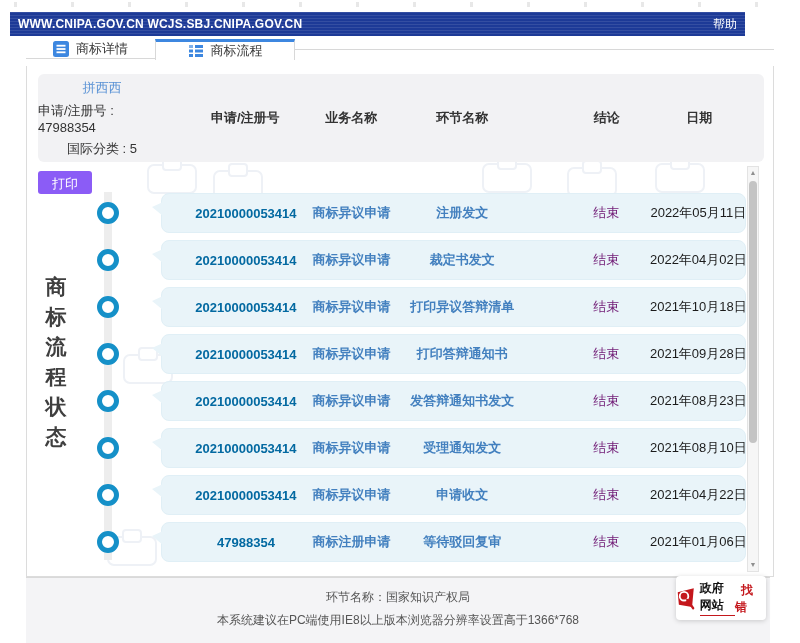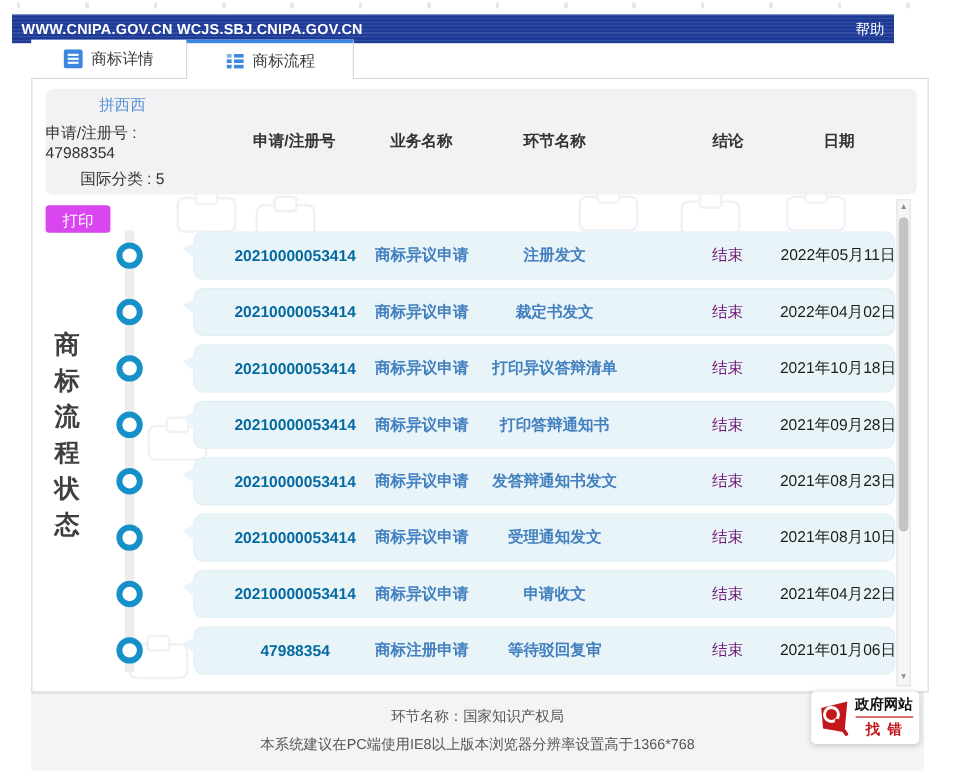--- a/index.html
+++ b/index.html
@@ -15,21 +15,21 @@
   
   .topbar{
     position:absolute;left:10px;top:12px;width:735px;height:20px;box-sizing:border-box;
     background:#1d3a97;
     background-image:repeating-linear-gradient(180deg,rgba(255,255,255,.10) 0 1px,transparent 1px 3px);
     color:#fff;font-size:12px;display:flex;align-items:center;padding:12px 8px;white-space:nowrap;
   }
   .topbar .domains{font-weight:bold;letter-spacing:.2px;}
   .topbar .right{margin-left:auto;display:flex;align-items:center;gap:22px;}
   
-  .tabbar{position:absolute;left:26px;top:33px;width:748px;height:33px;display:flex;}
+  .tabbar{position:absolute;left:26px;top:33px;width:748px;height:33px;display:flex;align-items:center;}
   .tab{box-sizing:border-box;display:flex;align-items:center;justify-content:center;gap:7px;
        font-size:13px;color:#3a3a3a;background:#fff;cursor:pointer;}
   .tab.inactive{width:129px;border-bottom:1px solid #d8d8d8;}
   .tab.active{width:140px;border-top:3px solid #3d87e0;border-left:1px solid #d8d8d8;border-right:1px solid #d8d8d8;}
   .tab-filler{flex:1;border-bottom:1px solid #d8d8d8;}
   
   .container{position:absolute;left:26px;top:66px;width:748px;height:511px;box-sizing:border-box;
     background:#fff;border-left:1px solid #dcdcdc;border-right:1px solid #dcdcdc;border-bottom:1px solid #dcdcdc;}
   
   .wm{position:absolute;width:46px;height:26px;border:2px solid #eef1f6;border-radius:7px;z-index:0;}
@@ -39,21 +39,21 @@
   .band{position:absolute;left:11px;top:8px;width:726px;height:88px;background:#f2f2f4;border-radius:6px;z-index:1;}
   .info{position:absolute;left:0;top:0;width:128px;height:100%;display:flex;flex-direction:column;
     align-items:center;justify-content:center;gap:5px;font-size:13px;color:#333;}
   .info .name{color:#5b93d5;}
   .hcols{position:absolute;left:123px;top:0;width:585px;height:100%;}
   .hcell{position:absolute;top:50%;transform:translate(-50%,-50%);font-size:13px;font-weight:bold;
     color:#333;white-space:nowrap;}
   
   .p1{left:14.4%;} .p2{left:32.5%;} .p3{left:51.5%;} .p4{left:76.2%;} .p5{left:92%;}
   
-  .print-btn{position:absolute;left:11px;top:105px;width:54px;height:23px;background:#d946ef;color:#fff;
+  .print-btn{position:absolute;left:11px;top:105px;width:54px;height:23px;background:#8b5cf6;color:#fff;
     border:none;border-radius:3px;font-size:13px;font-family:inherit;cursor:pointer;z-index:2;line-height:23px;text-align:center;}
   
   .vchar{position:absolute;left:17px;width:24px;text-align:center;font-size:21px;font-weight:bold;color:#3f3f3f;z-index:1;}
   
   .tl-bar{position:absolute;left:77px;top:126px;width:8px;height:368px;background:#ededed;z-index:1;}
   .node{position:absolute;left:70px;width:22px;height:22px;box-sizing:border-box;border:5px solid #1590c8;
     border-radius:50%;background:#fff;z-index:2;}
   
   .rows{position:absolute;left:134px;top:127px;width:585px;z-index:1;}
   .prow{position:relative;height:40px;margin-bottom:7px;background:#e9f4f9;border:1px solid #e0eff6;
@@ -73,21 +73,21 @@
   .sthumb{position:absolute;left:1px;top:14px;width:8px;height:262px;background:#c4c4c4;border-radius:4px;cursor:grab;}
   
   .footer{position:absolute;left:26px;top:577px;width:744px;height:66px;background:#f4f4f6;
     border-top:1px solid #d9d9d9;box-sizing:border-box;text-align:center;color:#555;font-size:12px;}
   .footer .l1{margin-top:11px;}
   .footer .l2{margin-top:6px;}
   
   .badge{position:absolute;left:676px;top:576px;width:90px;height:44px;background:#fff;border-radius:4px;
     box-shadow:0 1px 5px rgba(0,0,0,.18);display:flex;align-items:center;justify-content:center;gap:3px;
     z-index:5;cursor:pointer;}
-  .badge .txt{display:flex;flex-direction:column;align-items:center;}
+  .badge .txt{display:flex;align-items:center;}
   .badge .t1{font-size:12px;font-weight:bold;color:#111;border-bottom:1px solid #c4171c;padding-bottom:1px;}
   .badge .t2{font-size:12px;font-weight:bold;color:#c4171c;letter-spacing:6px;text-indent:6px;margin-top:2px;}
 </style>
 </head>
 <body>
 
 <div class="top-strip">
   <div class="dashes"></div>
 </div>
 

